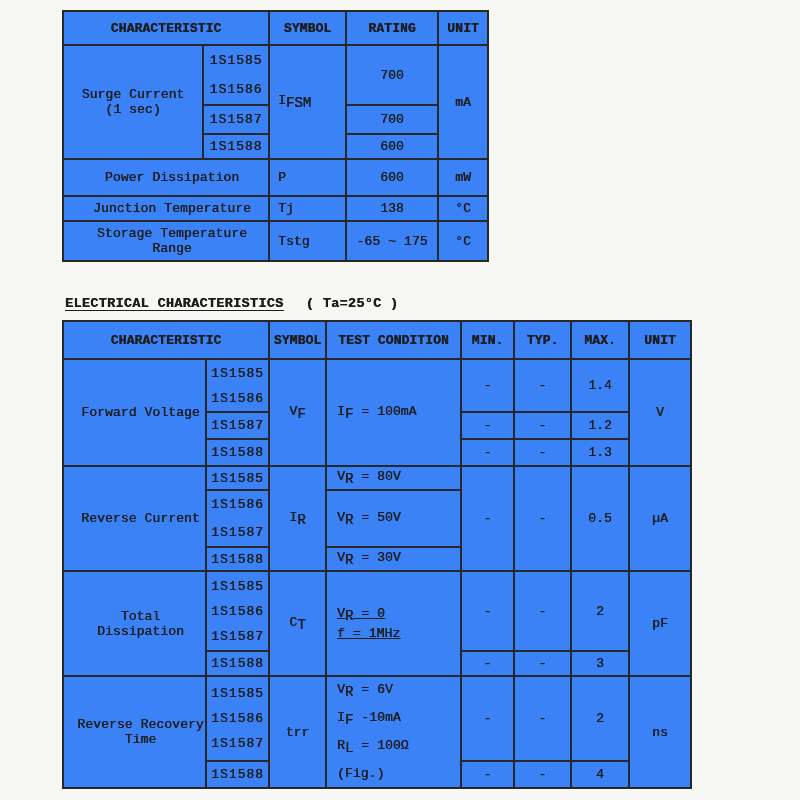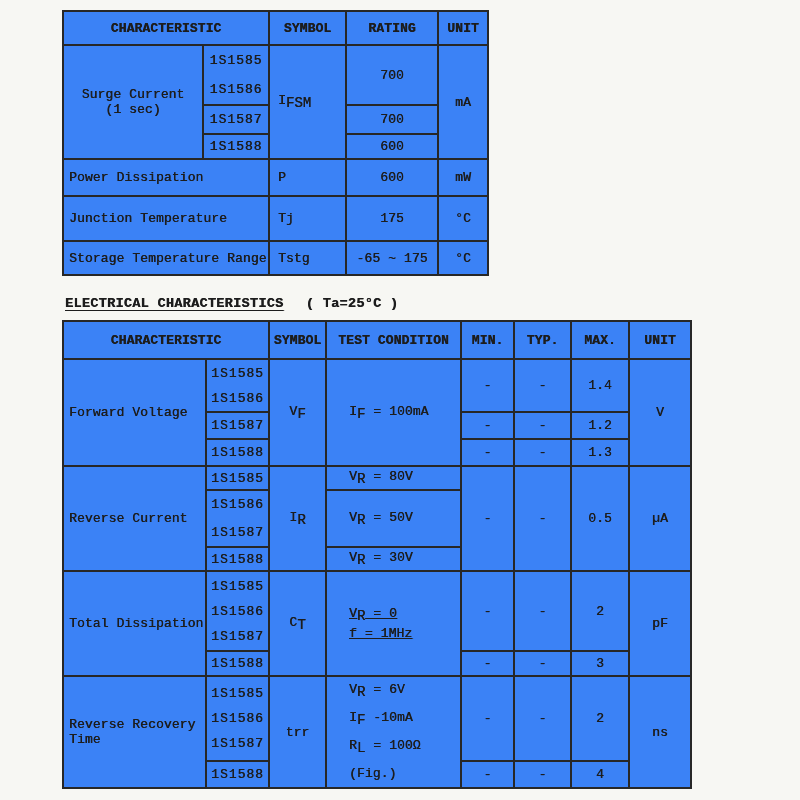--- a/index.html
+++ b/index.html
@@ -21,23 +21,23 @@
     font-size:13px;
     letter-spacing:0.1px;
     text-align:center;
     vertical-align:middle;
     overflow:hidden;
     text-shadow:0.4px 0 0 currentColor;
   }
   th { font-weight:700; }
   .t1 { left:62px; top:10px;  width:425px; }
   .t2 { left:62px; top:320px; width:628px; }
-  .lbl  { text-align:left; padding-left:5px; }
+  .lbl  { text-align:center; padding-left:12px; }
   .sym  { text-align:left; padding-left:8px; }
-  .tc   { text-align:left; padding-left:22px; }
+  .tc   { text-align:left; padding-left:10px; }
   .part { letter-spacing:1px; }
   .nb { border-bottom-style:none; }
   .nt { border-top-style:none; }
   sub { font-size:14px; vertical-align:-3px; letter-spacing:0; }
   .pgroup div { line-height:25px; }
   .tcline { line-height:26px; }
   .tcline2 { line-height:18px;text-decoration:underline; }
   .fig { text-align:left; padding-right:12px; }
   .title {
     position:absolute; left:65px; top:296px;
@@ -85,27 +85,27 @@
   <tr style="height:25px">
     <td class="part">1S1588</td>
     <td>600</td>
   </tr>
   <tr style="height:37px">
     <td colspan="2" class="lbl">Power Dissipation</td>
     <td class="sym">P</td>
     <td>600</td>
     <td>mW</td>
   </tr>
-  <tr style="height:45px">
+  <tr style="height:25px">
     <td colspan="2" class="lbl">Junction Temperature</td>
     <td class="sym">Tj</td>
-    <td>175</td>
+    <td>138</td>
     <td>°C</td>
   </tr>
-  <tr style="height:34px">
+  <tr style="height:40px">
     <td colspan="2" class="lbl">Storage Temperature Range</td>
     <td class="sym">Tstg</td>
     <td>-65 ~ 175</td>
     <td>°C</td>
   </tr>
 </tbody>
   </table>
 
 <div class="title">
   <span class="und">ELECTRICAL CHARACTERISTICS</span>

